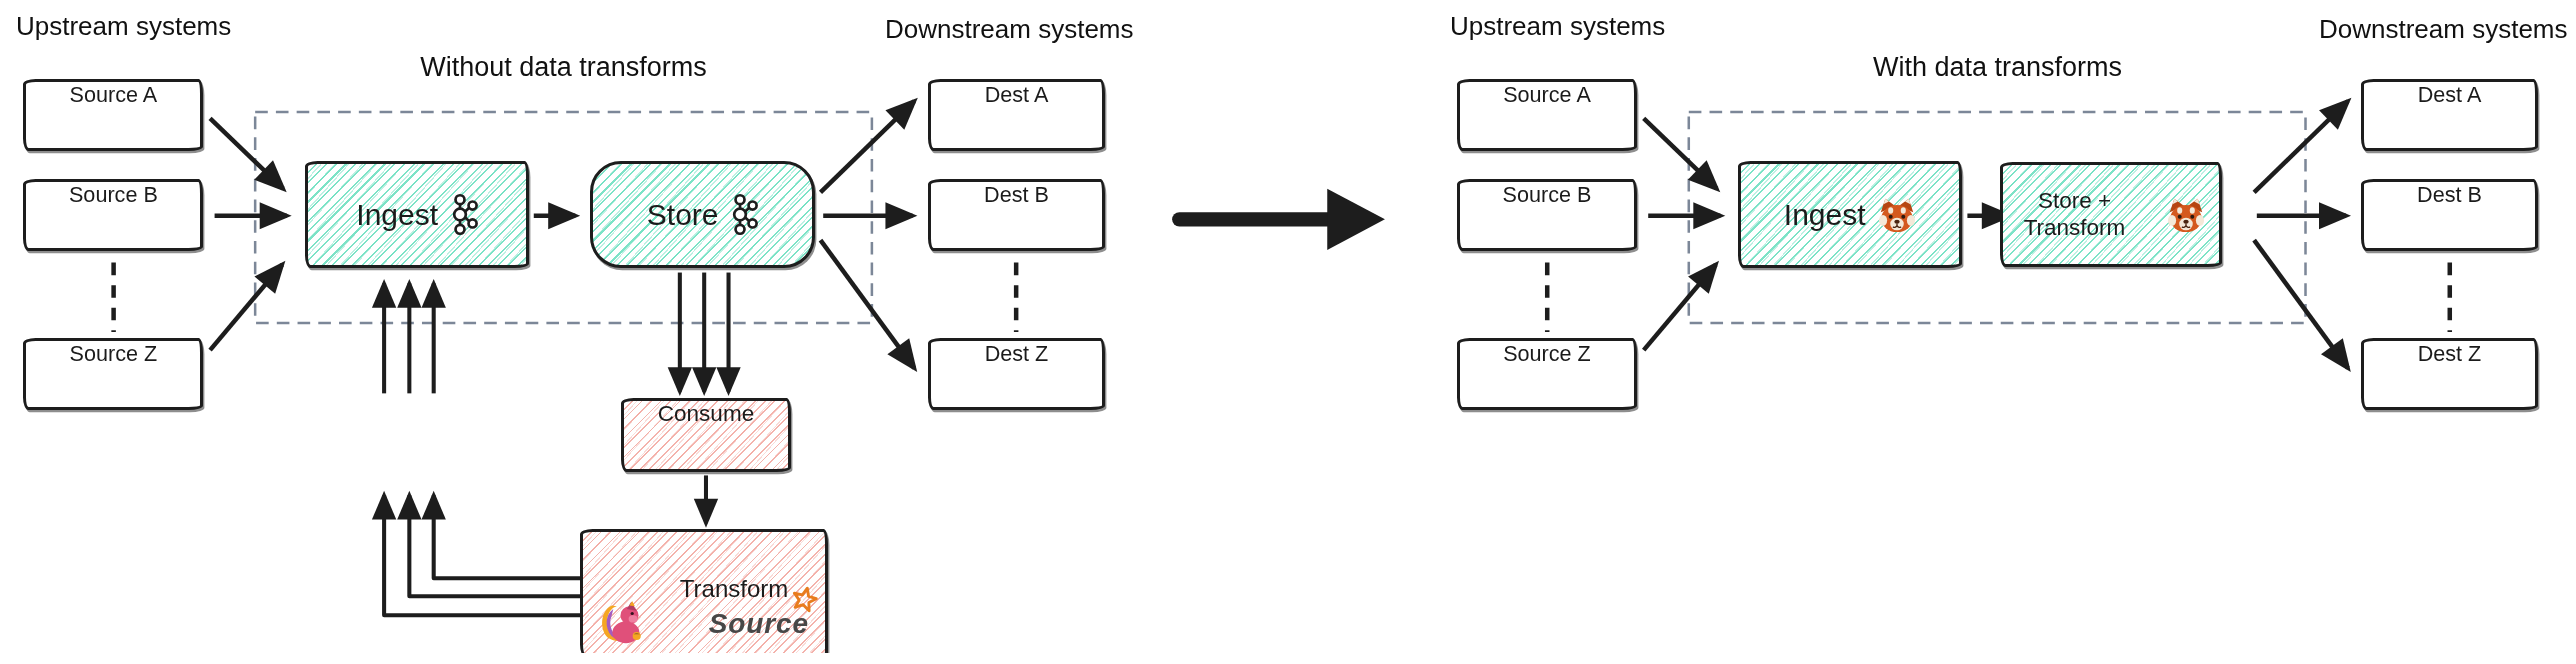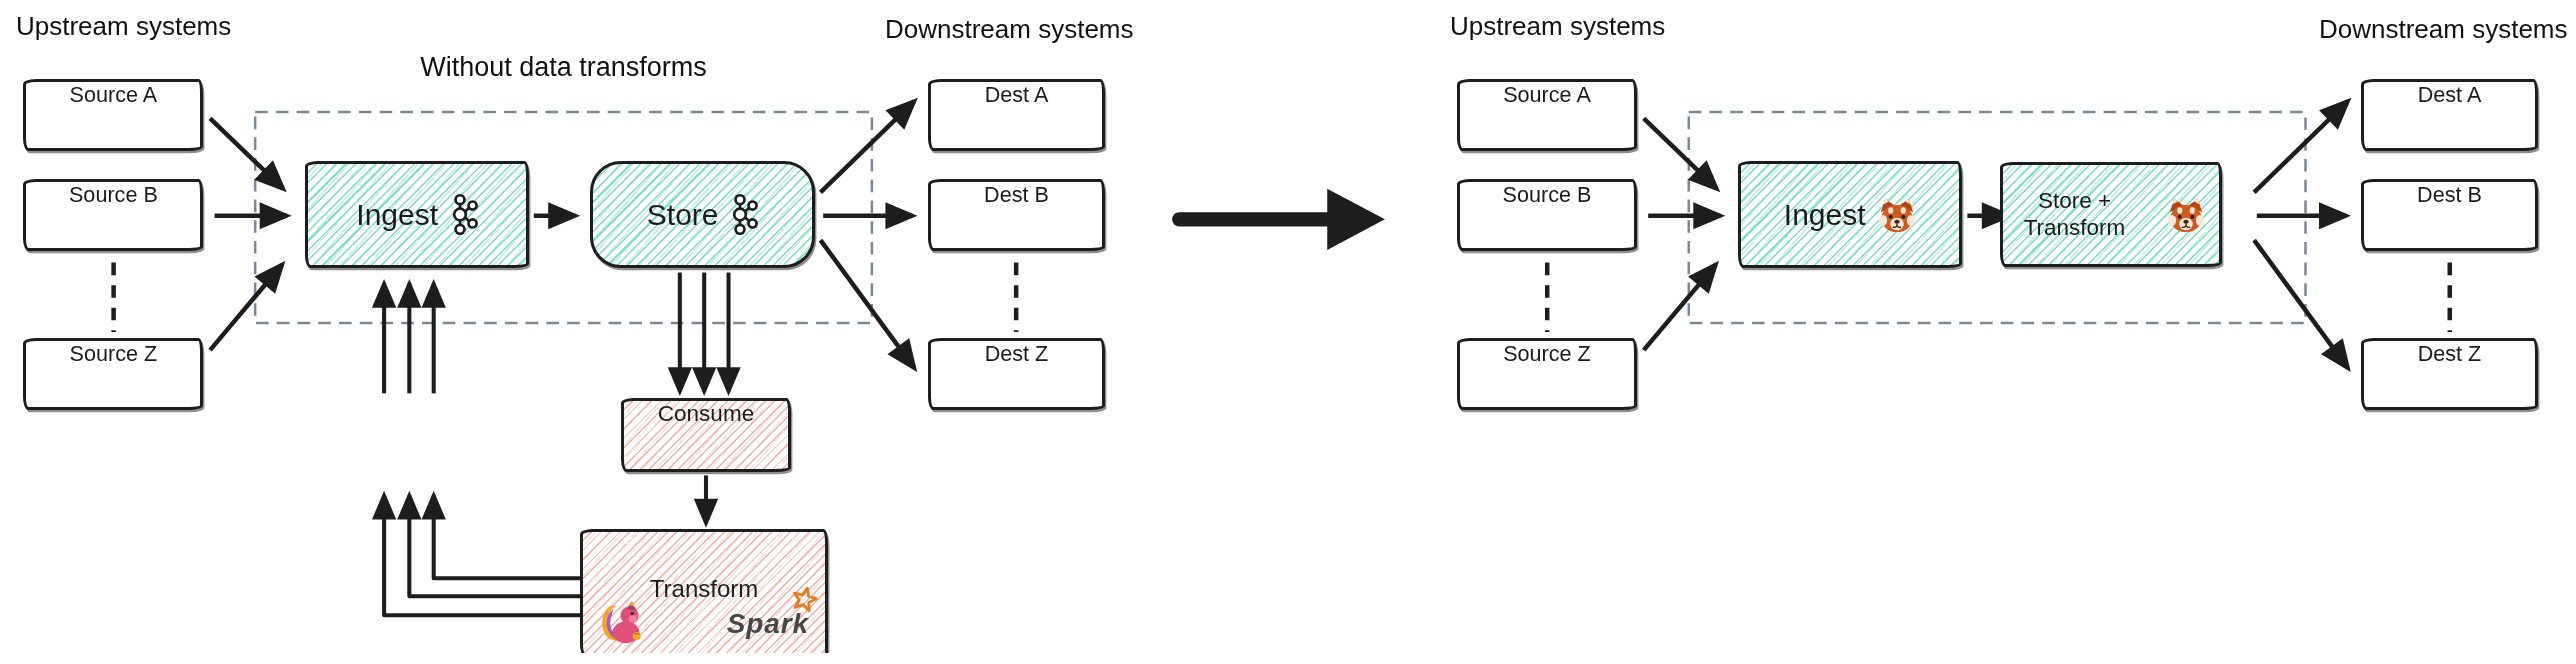--- a/index.html
+++ b/index.html
@@ -24,21 +24,21 @@
     background-image:
       repeating-linear-gradient(135deg, rgba(0,0,0,0) 0 5.4px, rgba(242,166,158,.85) 5.4px 6.7px),
       repeating-linear-gradient(132deg, rgba(0,0,0,0) 0 9px, rgba(242,166,158,.4) 9px 10px);
   }
   .sd  { font-size:21.6px; }
   .md  { font-size:22.5px; }
   .row { display:flex; align-items:center; gap:12.6px; }
   .big-lbl { font-size:30px; }
   .two-line { width:114px; font-size:22.5px; line-height:1.18; text-align:center; }
   .arrows { position:absolute; left:0; top:0; pointer-events:none; }
-  .transform-lbl { position:absolute; top:43px; left:0; width:100%; text-align:center; font-size:24px; }
+  .transform-lbl { position:absolute; top:43px; left:0; width:100%; text-align:center; font-size:24px;padding-left:30px; }
   .flink { position:absolute; left:14.4px; bottom:9px; }
   .spark { position:absolute; right:16px; bottom:14.4px; }
   .spark-text { font-size:28px; font-style:italic; font-weight:bold; color:#474747; letter-spacing:0.9px; }
   .spark-star { position:absolute; top:-21.6px; right:-9px; }
   .icon { flex:0 0 auto; display:block; }
 </style>
 </head>
 <body>
 
 <div class="canvas">
@@ -172,28 +172,29 @@
       <ellipse cx="32" cy="36" rx="15" ry="12" fill="#e0507a"></ellipse>
       <circle cx="36" cy="17" r="10" fill="#e0507a"></circle>
       <polygon points="38,2 44,12 33,10" fill="#b13c63"></polygon>
       <polygon points="39,1 42,7 36,6" fill="#f5a623"></polygon>
       <ellipse cx="40" cy="21" rx="5" ry="4" fill="#ef7fa0"></ellipse>
       <circle cx="39" cy="15" r="1.8" fill="#33131f"></circle>
       <circle cx="44" cy="40" r="4.5" fill="#f5a623"></circle>
       <path d="M40.5,38 a4.5,2.3 0 0 1 7,0 z" fill="#8a5a18"></path>
     </svg>
     <div class="spark">
-      <span class="spark-text">Spark</span>
+      <span class="spark-text">Source</span>
       <svg class="spark-star" width="27" height="27" viewBox="0 0 30 30">
         <path d="M15,2 L18.5,10.5 L27.5,11 L20.5,17 L23,26 L15,21 L7,26 L9.5,17 L2.5,11 L11.5,10.5 Z" fill="none" stroke="#e87c1e" stroke-width="3.2" stroke-linejoin="round" transform="rotate(14 15 15)"></path>
       </svg>
     </div>
   </div>
 
   <div class="hdr" style="left:1450px; top:10.8px;">Upstream systems</div>
+  <div class="title" style="left:1689px; top:52px; width:617px;">With data transforms</div>
   <div class="hdr" style="left:2319px; top:14.4px;">Downstream systems</div>
 
   <div class="box sd" style="left:1457px; top:79px; width:180px; height:72px;">
     <span>Source A</span>
   </div>
   <div class="box sd" style="left:1457px; top:179px; width:180px; height:72px;">
     <span>Source B</span>
   </div>
   <div class="box sd" style="left:1457px; top:338px; width:180px; height:72px;">
     <span>Source Z</span>

